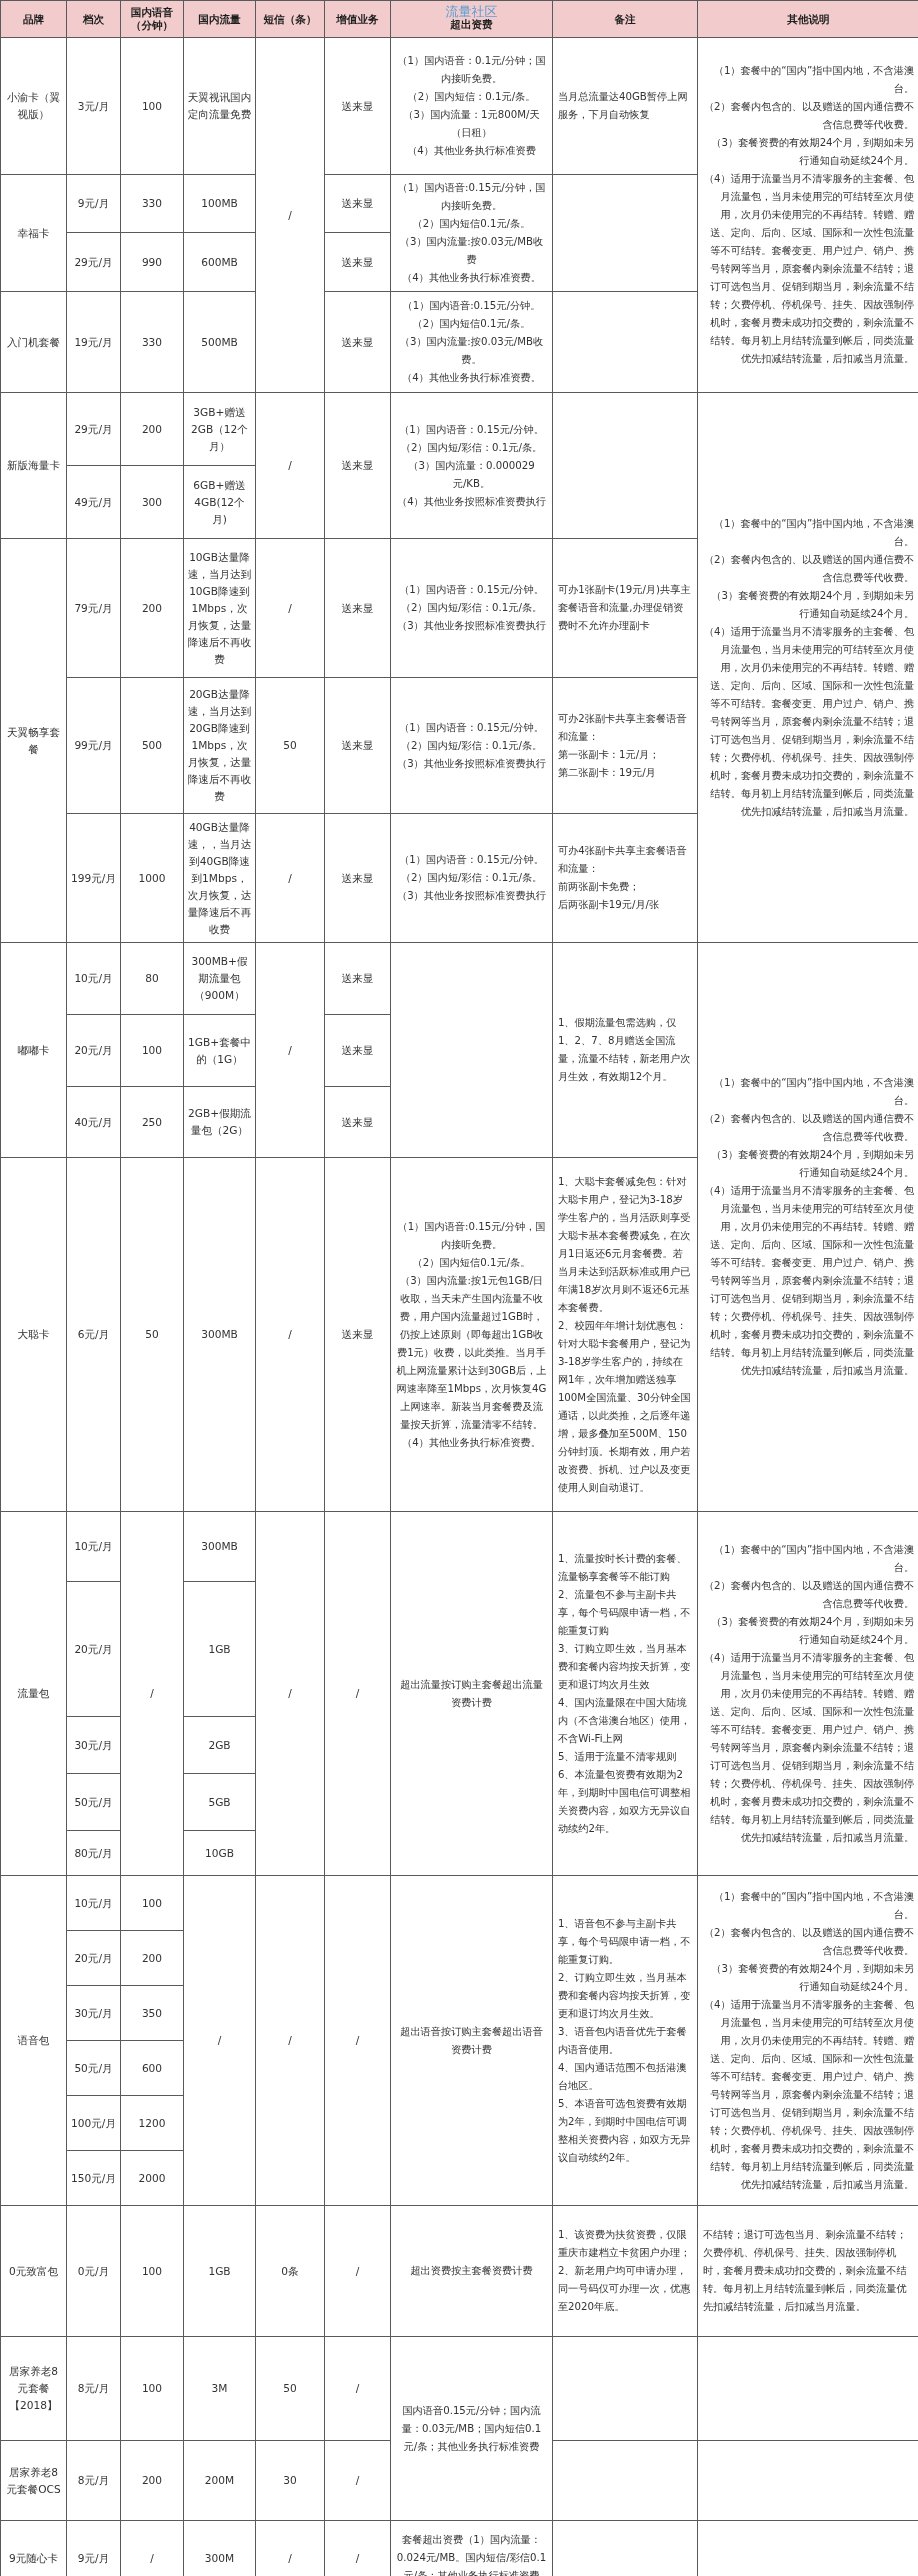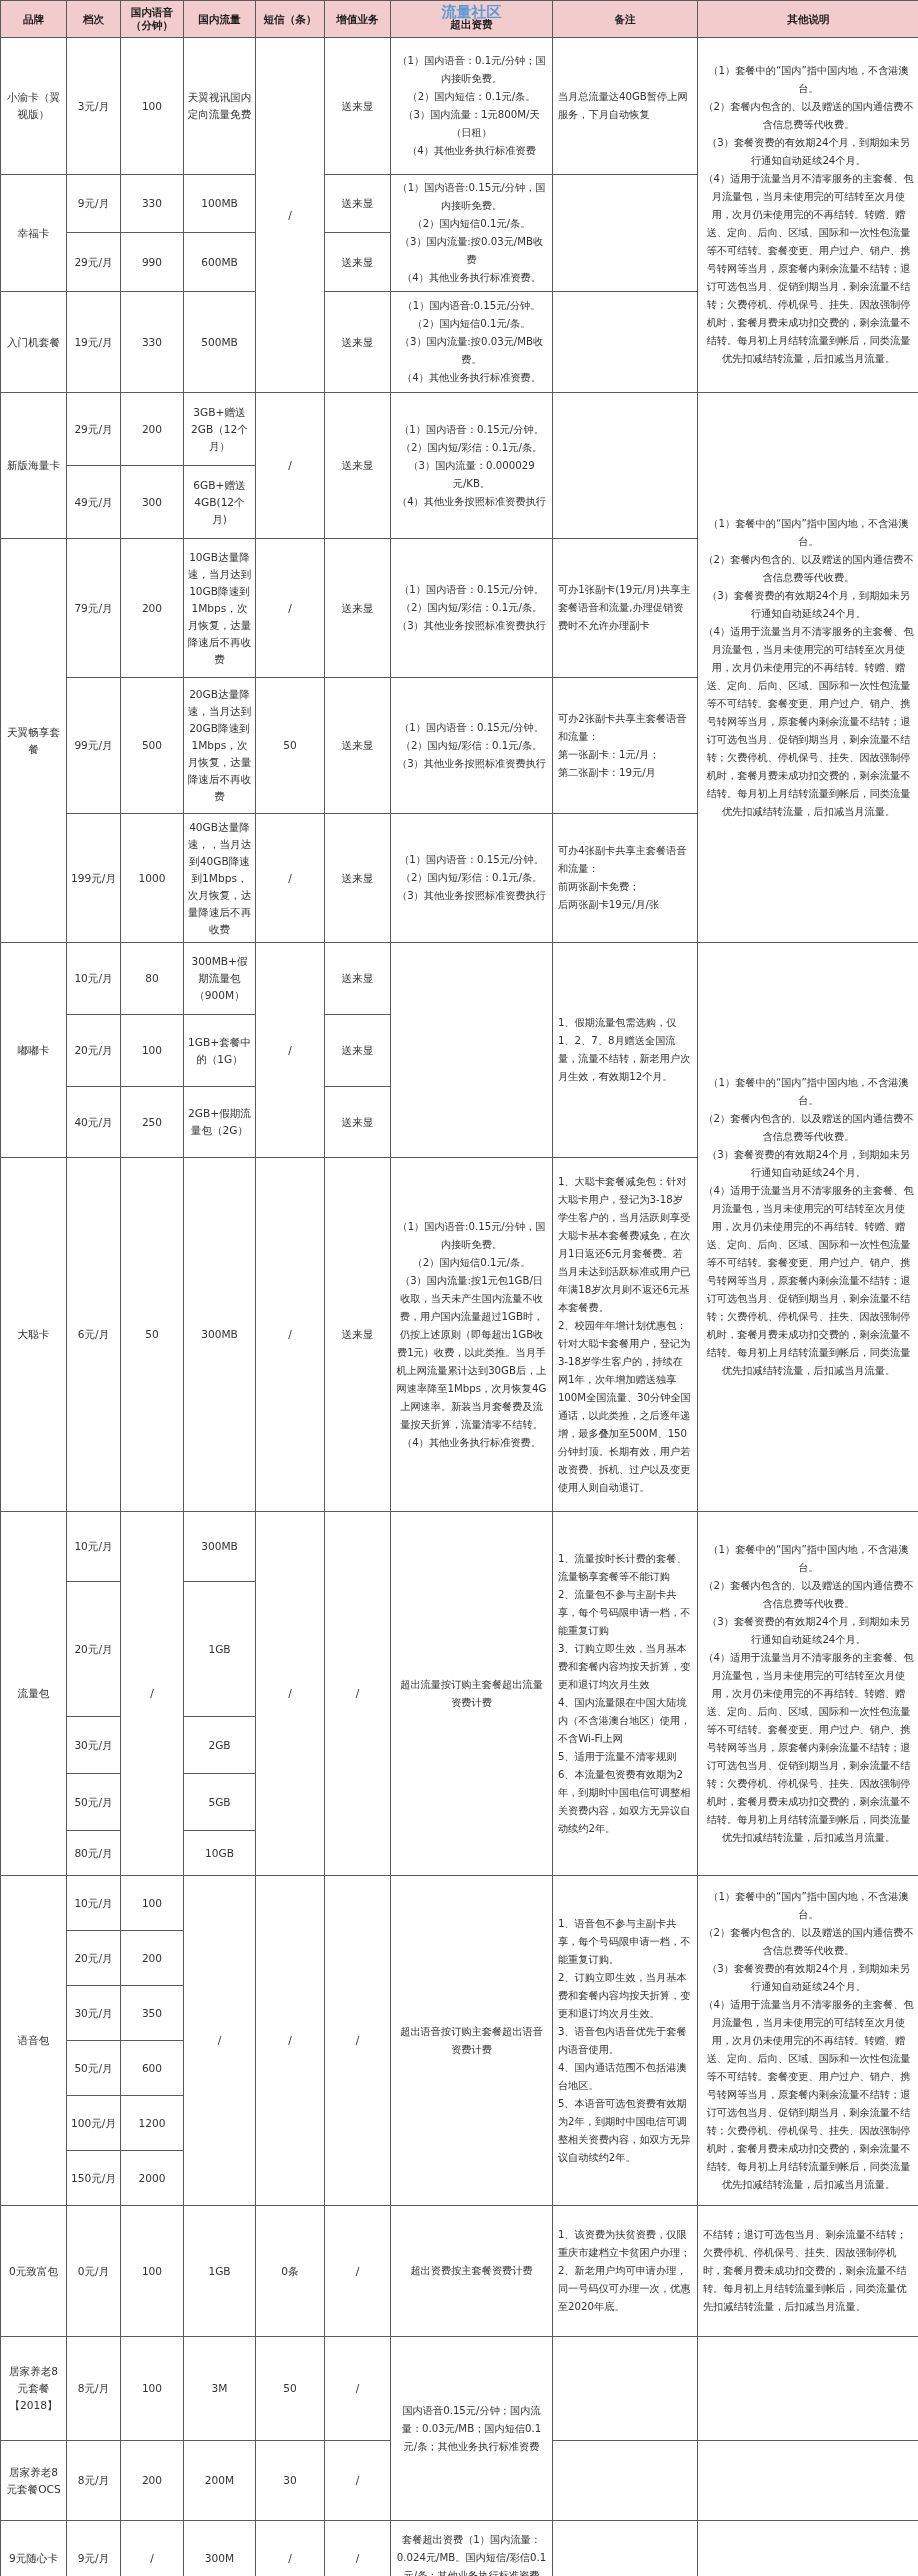--- a/index.html
+++ b/index.html
@@ -5,23 +5,23 @@
   html,body{margin:0;padding:0;background:#fff;}
   body{width:919px;font-family:"DejaVu Sans","Liberation Sans",sans-serif;color:#333;}
   table.tariff{border-collapse:collapse;width:919px;table-layout:fixed;border:1.6px solid #3a3a3a;}
   col.c0{width:66px}col.c1{width:54px}col.c2{width:63px}col.c3{width:72px}
   col.c4{width:69px}col.c5{width:66px}col.c6{width:162px}col.c7{width:145px}col.c8{width:222px}
   th,td{border:0.8px solid #5a5a5a;vertical-align:middle;padding:1.6px 3.3px;box-sizing:border-box;}
   thead th{background:#f2cccc;font-weight:bold;font-size:10.6px;color:#1e1e1e;height:37px;text-align:center;padding:0 1.6px;}
   tr.gtop td{border-top:1.6px solid #3a3a3a;}
   td{font-size:10.6px;text-align:center;line-height:17px;}
   td.lt{white-space:pre-line;text-align:center;font-size:10.2px;line-height:18px;padding:3.3px 4.9px;}
-  td.ct{white-space:pre-line;text-align:center;font-size:10.2px;line-height:18px;padding:3.3px 4.9px;}
+  td.ct{white-space:pre-line;text-align:right;font-size:10.2px;line-height:18px;padding:3.3px 4.9px;}
   td.lft{text-align:left;margin-top:32px;}
-  .link-label{color:#5b9bd5;font-size:15px;font-weight:bold;line-height:10.6px;cursor:pointer;}
+  .link-label{color:#5b9bd5;font-size:13px;font-weight:normal;line-height:10.6px;cursor:pointer;}
   .hdr-label{line-height:13px;}
 </style>
 </head>
 <body>
 
 <div>
   <table class="tariff">
     <colgroup>
       <col class="c0">
         <col class="c1">

